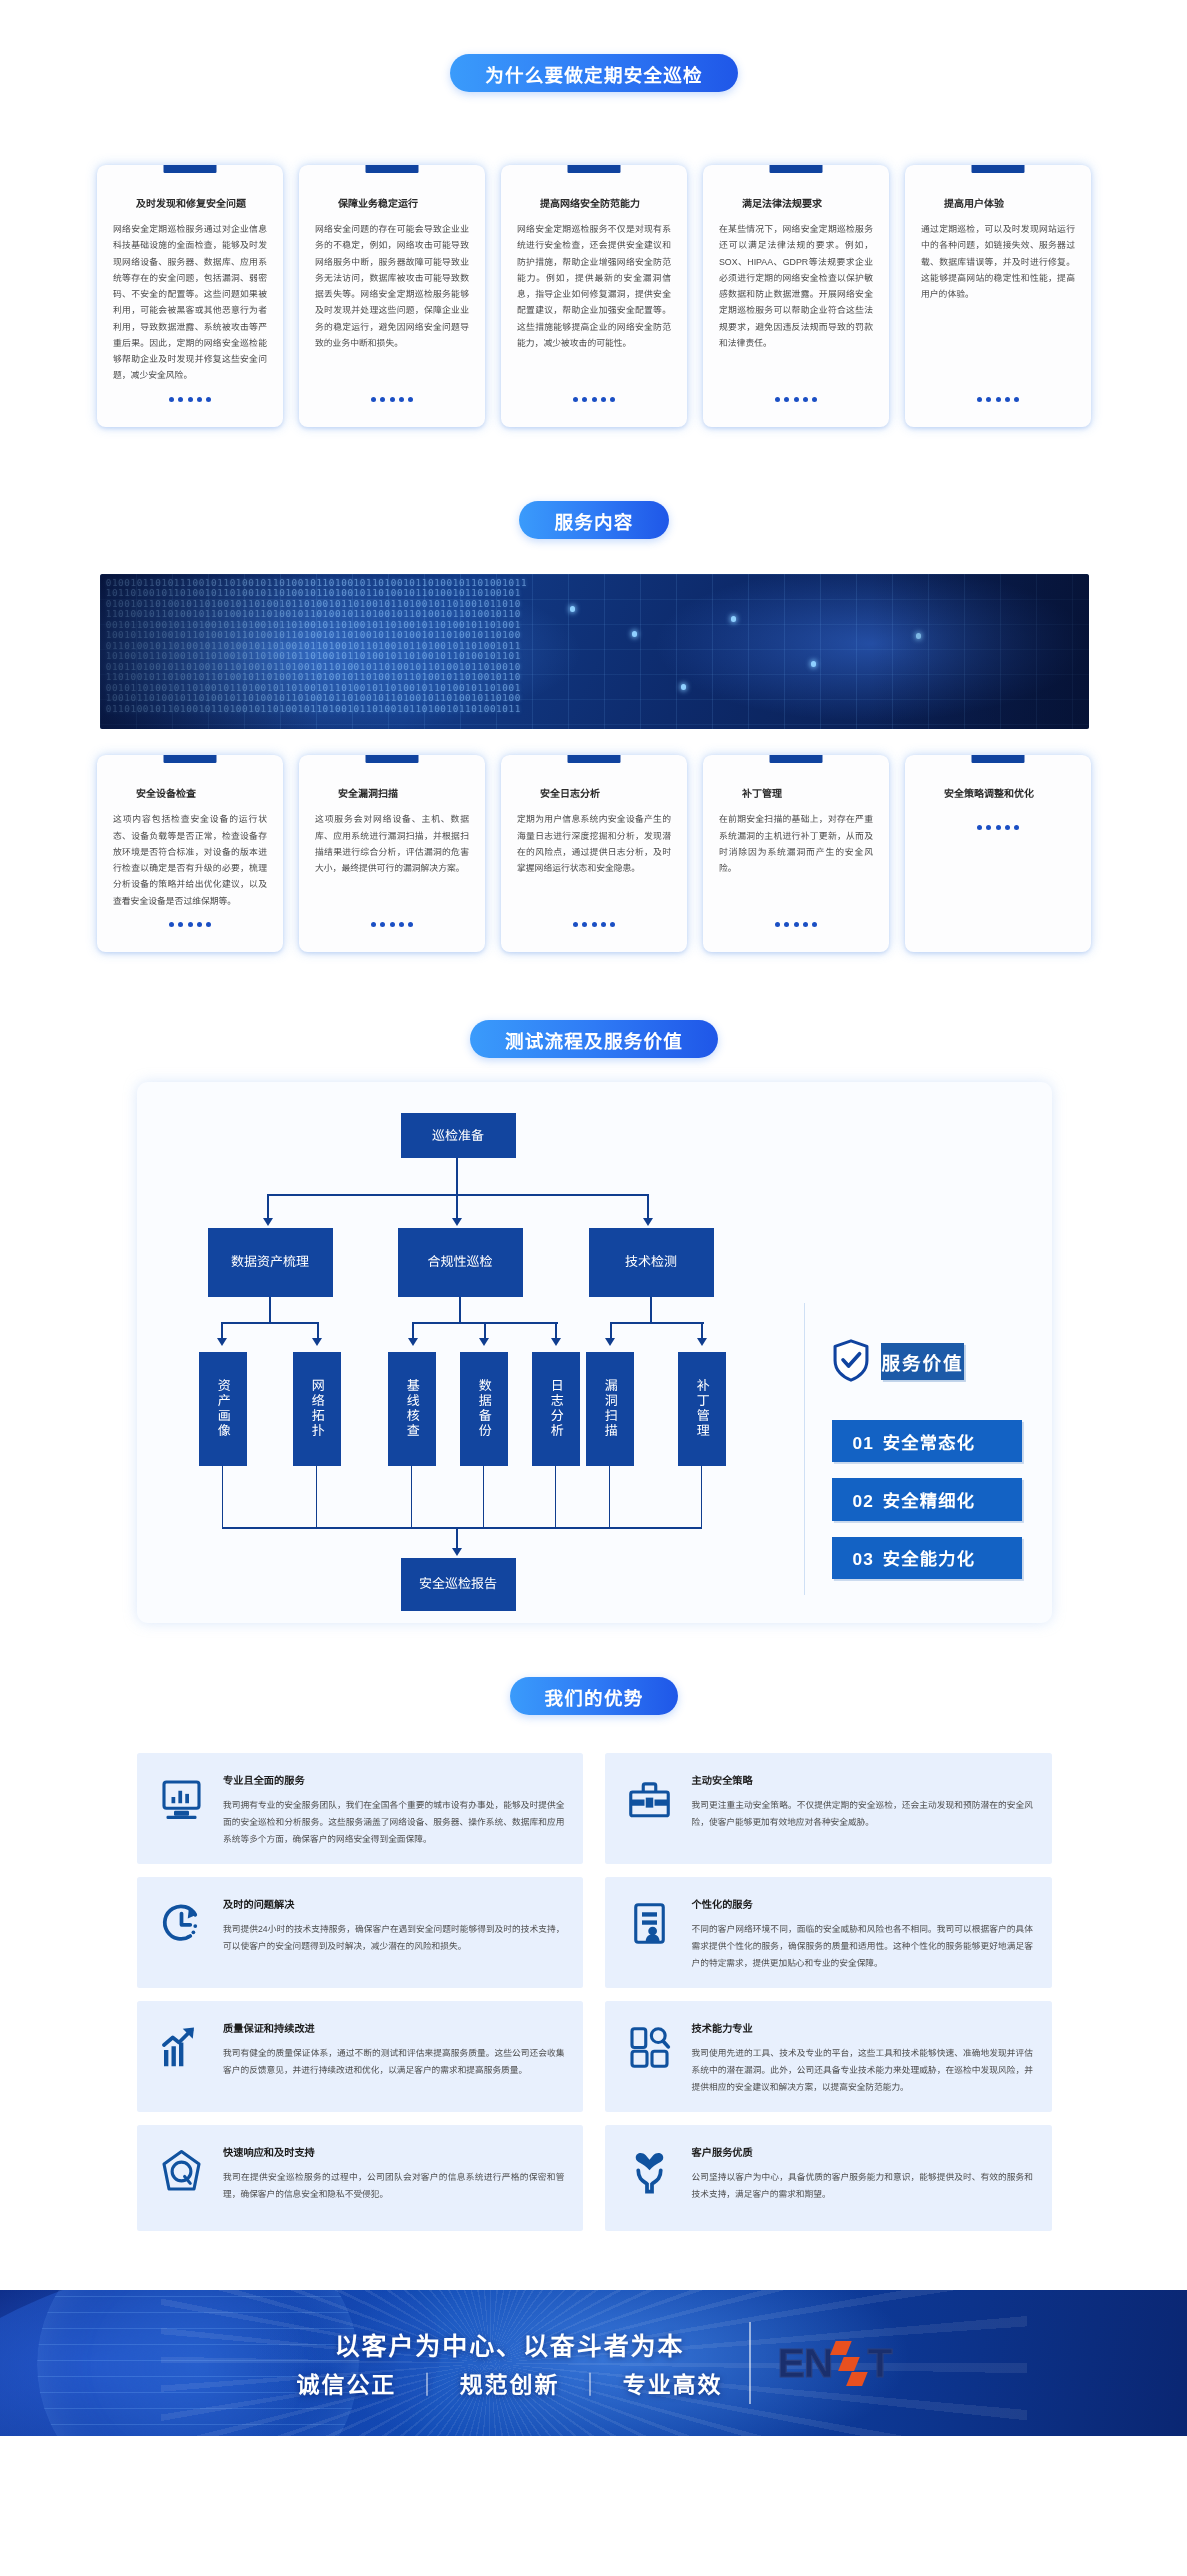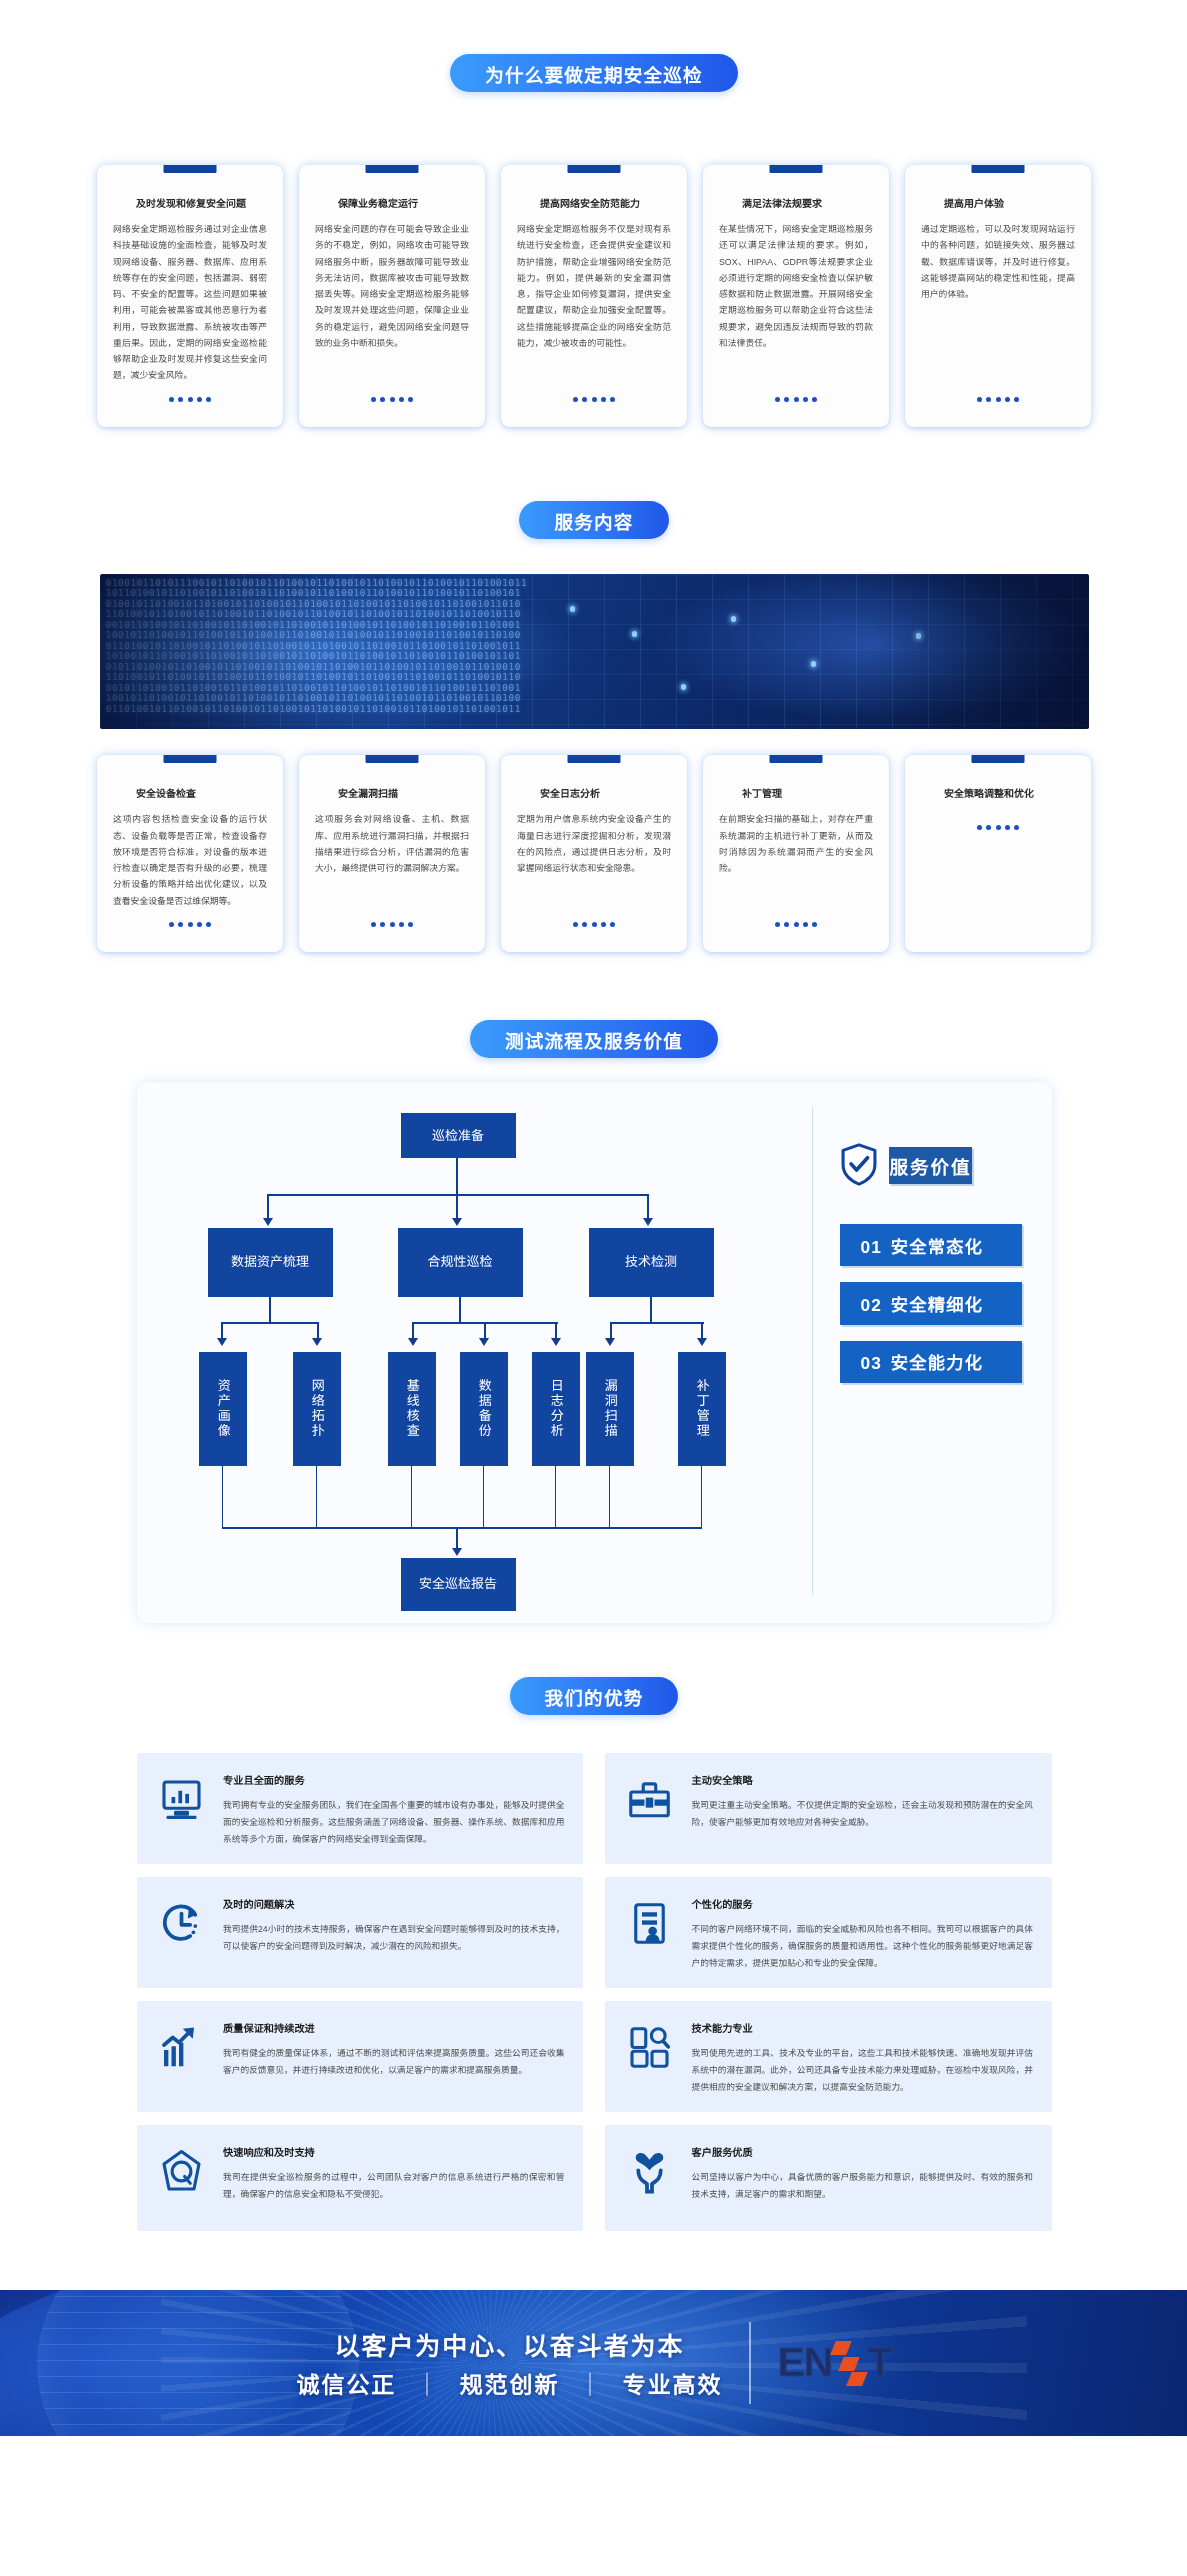--- a/index.html
+++ b/index.html
@@ -81,21 +81,21 @@
   }
   .tech-banner .vig {
     position: absolute; inset: 0;
     background: linear-gradient(90deg, rgba(5,15,45,.6) 0%, transparent 22%, transparent 78%, rgba(5,15,45,.6) 100%);
   }
 
   
   .flow-panel {
     width: 915px; margin: 0 auto; background: #fafcff;
     border-radius: 11px; box-shadow: 0 0 13.6px rgba(150,185,240,.35);
-    padding: 25px 30px 28.4px 30px; display: flex; gap: 20px;
+    padding: 25px 30px 28.4px 30px; display: flex; gap: 12px; align-items: flex-end;
   }
   .flow-left { flex: 0 0 625px; position: relative; height: 488px; }
   .fbox {
     position: absolute; background: #12459f; color: #fff;
     display: flex; align-items: center; justify-content: center; text-align: center;
     font-size: 13px; line-height: 1.25; font-weight: 400; padding: 2.5px;
   }
   .fbox.vert {
     writing-mode: vertical-rl; text-orientation: upright; letter-spacing: 1.9px;
     font-size: 13px;
@@ -167,21 +167,21 @@
     border-radius: 50%;
     background: linear-gradient(120deg, rgba(40,100,220,.55), rgba(20,60,170,.15));
     transform: rotate(-12deg);
   }
   .footer-inner { position: relative; display: flex; align-items: center; gap: 27px; z-index: 3; }
   .slogan { text-align: center; color: #fff; }
   .slogan .l1 { font-size: 25px; font-weight: 700; letter-spacing: 1.9px; margin-bottom: 4px; text-shadow: 0 1.2px 6.2px rgba(0,20,80,.6); }
   .slogan .l2 { font-size: 23px; font-weight: 700; letter-spacing: 1.9px; text-shadow: 0 1.2px 6.2px rgba(0,20,80,.6); }
   .slogan .sep { display: inline-block; margin: 0 11px; font-weight: 300; opacity: .85; }
   .vdiv { width: 1.2px; height: 82px; background: rgba(255,255,255,.55); }
-  .logo { display: flex; align-items: flex-start; gap: 1.2px; }
+  .logo { display: flex; align-items: center; gap: 1.2px; }
   .logo .lt { font-size: 41px; font-weight: 700; color: #1a2f6d; font-family: "Liberation Sans", sans-serif; letter-spacing: -1.2px; -webkit-text-stroke: 1.2px #2a3f7d; }
   .logo .bolt { width: 38px; height: 48px; position: relative; margin: 0 -2.5px; }
   .logo .bolt span { position: absolute; background: #e8501f; transform: skewX(-22deg); }
 </style>
 </head>
 <body>
 
 <div style="height:54px"></div>
 
 <div class="pill-wrap">

